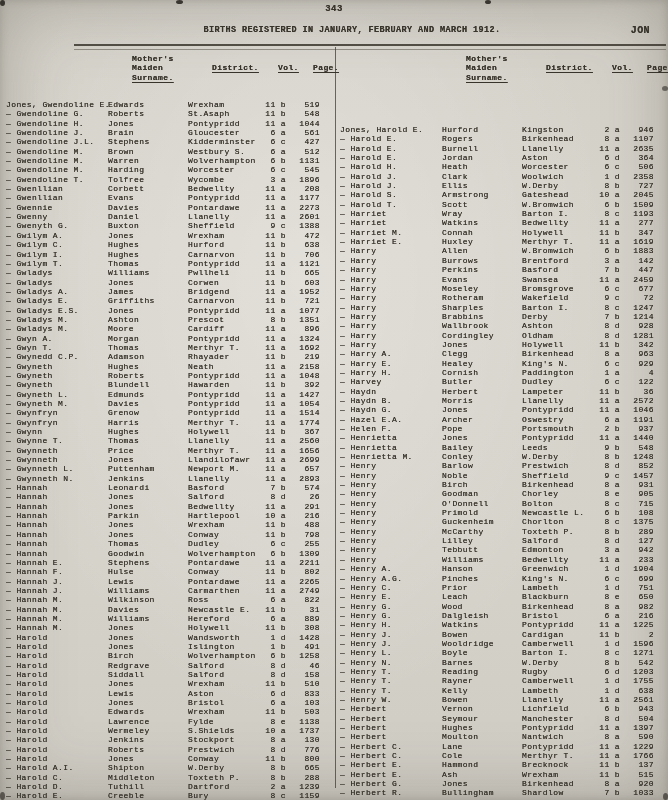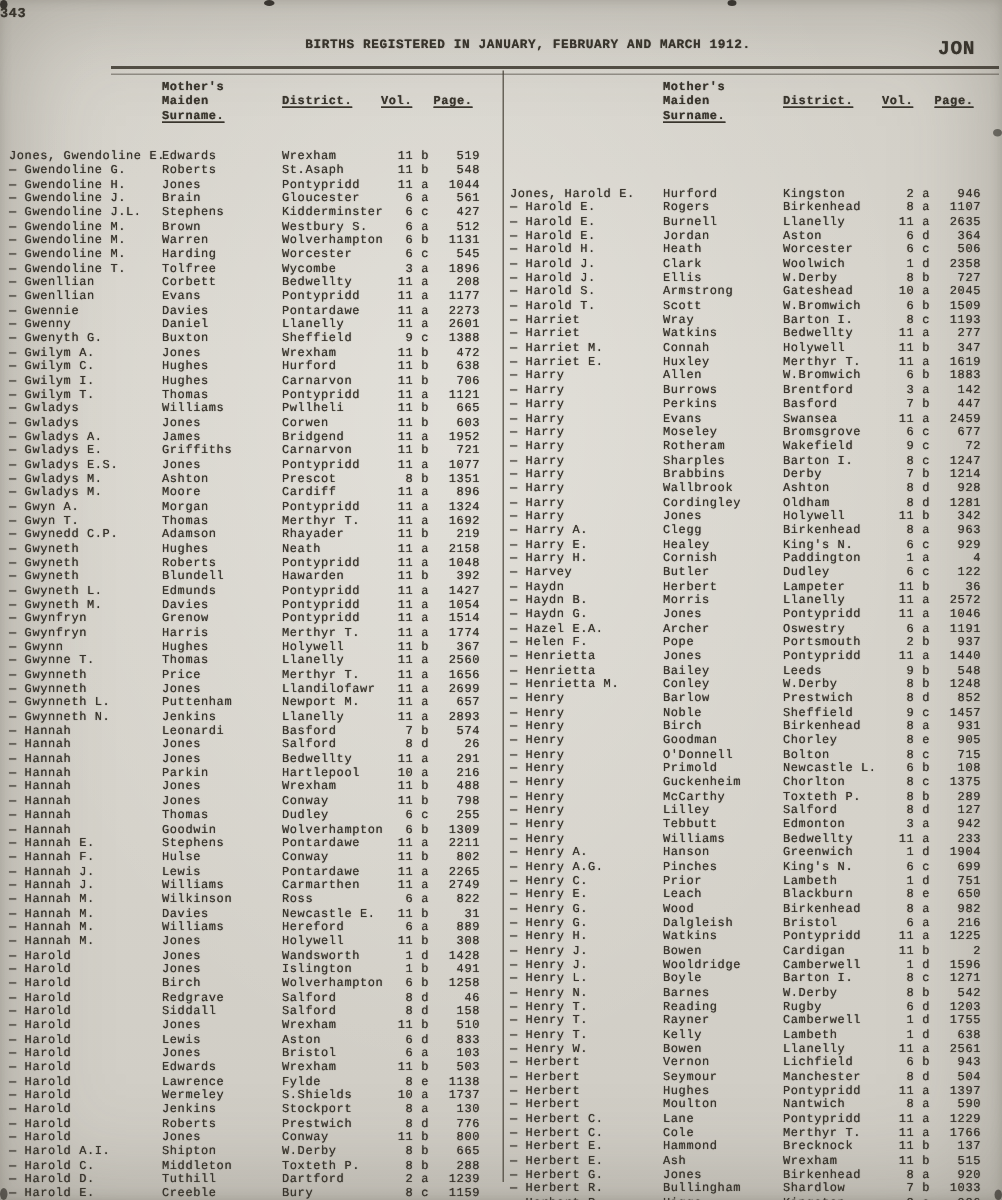--- a/index.html
+++ b/index.html
@@ -7,27 +7,27 @@
     position:relative;width:668px;height:800px;overflow:hidden;
     background:
       radial-gradient(ellipse at 45% 35%, rgba(255,255,252,0.28), rgba(0,0,0,0) 60%),
       linear-gradient(180deg,#d3d0c8 0%,#d7d4cc 30%,#d5d2ca 70%,#cfccc4 100%);
     box-shadow: inset 0 0 70px rgba(95,90,80,0.38), inset 0 0 8px rgba(80,75,65,0.25);
     font-family:"Liberation Mono","DejaVu Sans Mono",monospace;
     color:#38342c;
     font-size:8px;letter-spacing:0.4px;
     text-shadow:0 0 0.6px rgba(55,50,42,0.85);
   }
-  .pagenum{position:absolute;top:4px;left:0;width:668px;text-align:left;font-weight:bold;font-size:9px;}
+  .pagenum{position:absolute;top:4px;left:0;width:668px;text-align:center;font-weight:bold;font-size:9px;}
   .title{position:absolute;top:25px;left:0;width:640px;text-align:center;font-weight:bold;font-size:8.5px;padding-left:32px;}
-  .corner{position:absolute;top:25px;right:18px;font-weight:bold;font-size:13px;}
+  .corner{position:absolute;top:25px;right:18px;font-weight:bold;font-size:10px;}
   .rule{position:absolute;top:44px;left:74px;right:2px;height:3px;
         border-top:2px solid rgba(60,55,46,0.85);border-bottom:1px solid rgba(60,55,46,0.45);}
   .divider{position:absolute;top:47px;left:335px;width:1px;height:741px;background:rgba(65,60,50,0.75);}
-  .colhead{position:absolute;top:54px;width:334px;height:34px;font-weight:bold;}
+  .colhead{position:absolute;top:54px;width:334px;height:34px;font-weight:bold;margin-left:24px;}
   #head-l{left:0;} #head-r{left:334px;}
   .colhead .h-maiden{position:absolute;left:108px;top:0;line-height:9.3px;}
   .colhead .h-maiden .u{text-decoration:underline;text-underline-offset:1.5px;}
   .colhead .h-district{position:absolute;left:188px;top:9.3px;text-decoration:underline;text-underline-offset:1.5px;}
   .colhead .h-vol{position:absolute;left:254px;top:9.3px;text-decoration:underline;text-underline-offset:1.5px;}
   .colhead .h-page{position:absolute;left:289px;top:9.3px;text-decoration:underline;text-underline-offset:1.5px;}
   .half{position:absolute;top:100px;width:290px;}
   #col-left{left:0;} #col-right{left:334px;margin-top:25px;}
   .row{display:flex;height:9.35px;line-height:9.35px;white-space:nowrap;}
   .cell{display:block;overflow:visible;white-space:pre;}

